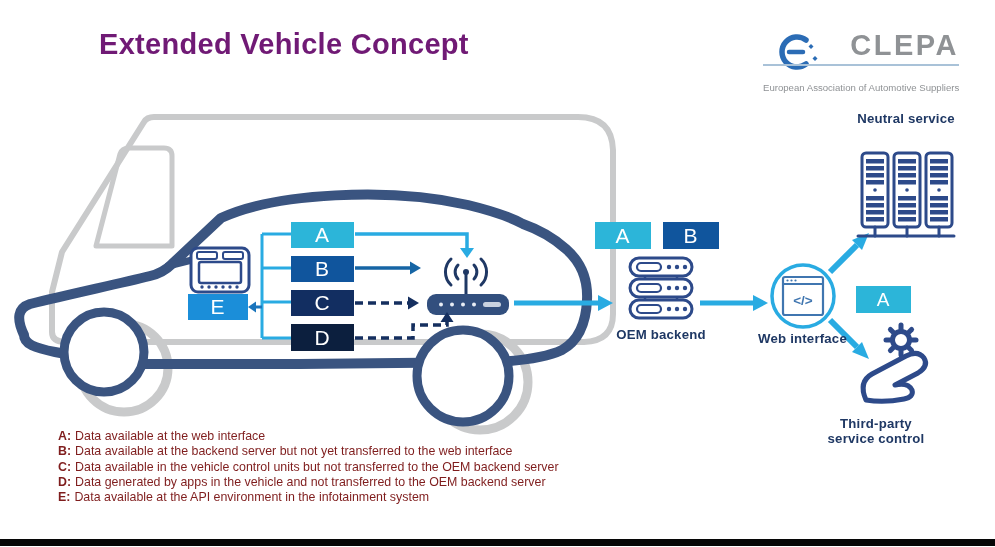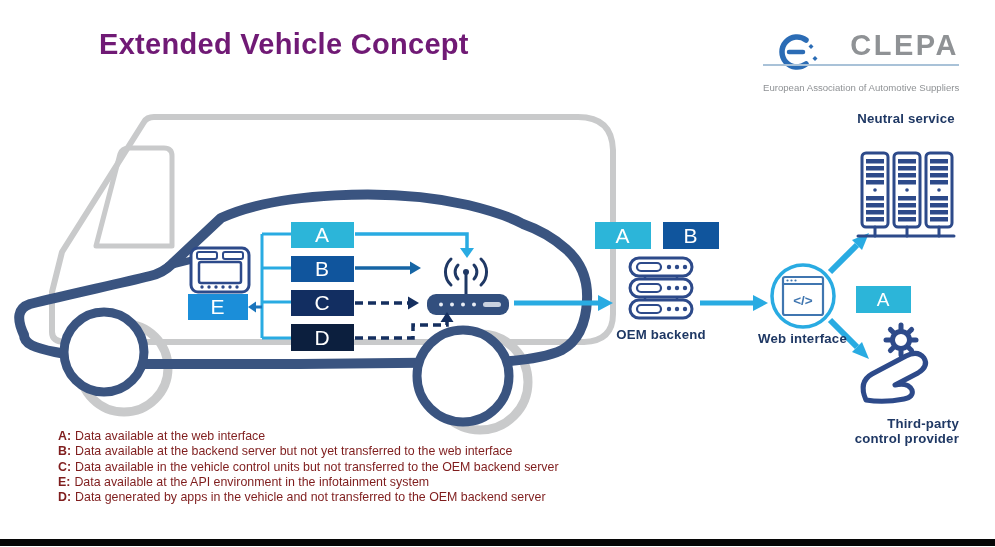--- a/index.html
+++ b/index.html
@@ -272,27 +272,27 @@
   <div class="abs letterbox box-e" style="left:188px;top:294px;width:60px;height:26px;">E</div>
 
   <div class="abs letterbox box-a" style="left:595px;top:222px;width:56px;height:27px;">A</div>
   <div class="abs letterbox box-b" style="left:663px;top:222px;width:56px;height:27px;">B</div>
 
   <div class="abs letterbox box-a" style="left:856px;top:286px;width:55px;height:27px;font-size:19px;">A</div>
 
   <div class="abs diag-label" style="left:600px;top:327px;width:122px;">OEM backend</div>
   <div class="abs diag-label" style="left:740px;top:331px;width:125px;">Web interface</div>
   <div class="abs diag-label" style="left:845px;top:111px;width:122px;">Neutral service</div>
-  <div class="abs diag-label" style="left:839px;top:416px;width:120px;text-align:right;">
+  <div class="abs diag-label" style="left:816px;top:416px;width:120px;">
     <div>Third-party</div>
-    <div>control provider</div>
+    <div>service control</div>
   </div>
 
   <div class="abs legend">
     <div><span class="key">A:</span><span>Data available at the web interface</span></div>
     <div><span class="key">B:</span><span>Data available at the backend server but not yet transferred to the web interface</span></div>
     <div><span class="key">C:</span><span>Data available in the vehicle control units but not transferred to the OEM backend server</span></div>
+    <div><span class="key">D:</span><span>Data generated by apps in the vehicle and not transferred to the OEM backend server</span></div>
     <div><span class="key">E:</span><span>Data available at the API environment in the infotainment system</span></div>
-    <div><span class="key">D:</span><span>Data generated by apps in the vehicle and not transferred to the OEM backend server</span></div>
   </div>
 
   <div class="abs bottom-bar"></div>
 </div>
 
 </body></html>

